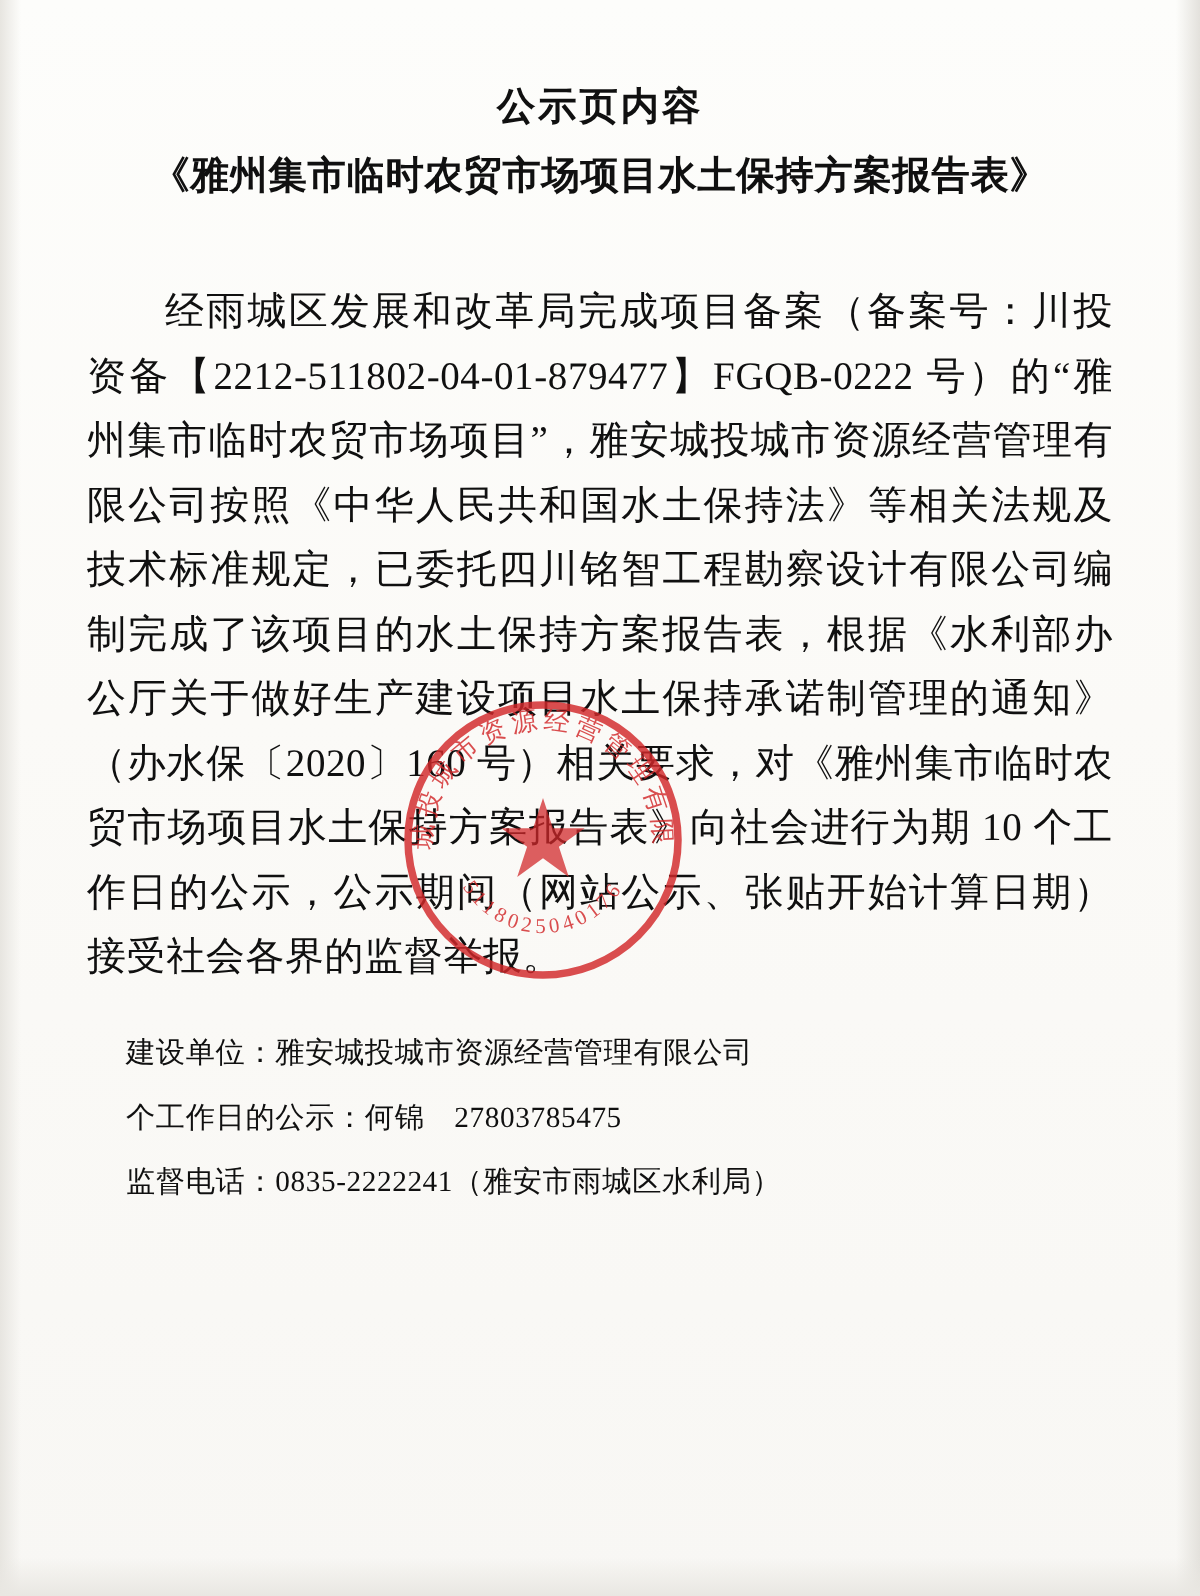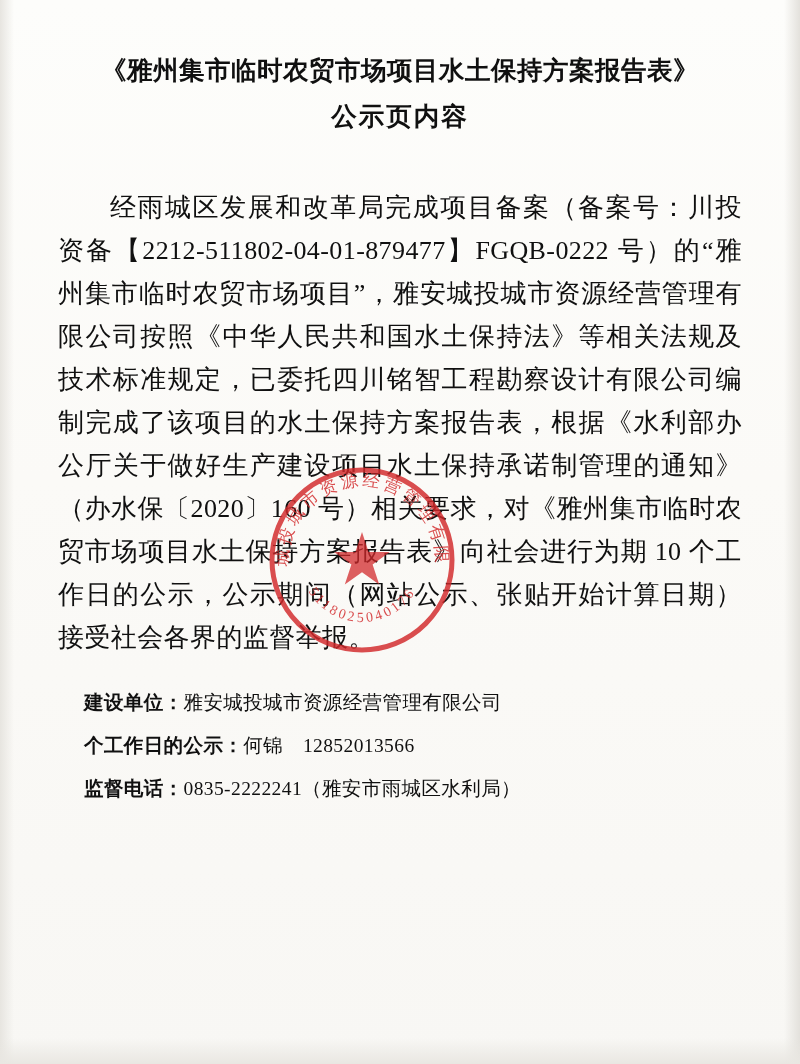--- a/index.html
+++ b/index.html
@@ -71,21 +71,21 @@
   .info-block {
     margin-top: 22px;
     padding-left: 26px;
   }
   .info-line {
     font-size: 19.5px;
     line-height: 43px;
     letter-spacing: 0.4px;
   }
   .info-line .label {
-    font-weight: bold;
+    font-weight: normal;
   }
 
   
   .seal {
     position: absolute;
     left: 262px;
     top: 460px;
     width: 200px;
     height: 200px;
     pointer-events: none;
@@ -95,34 +95,34 @@
 </style>
 </head>
 <body>
 
 <div class="page">
   <div class="edge-left"></div>
   <div class="edge-right"></div>
   <div class="edge-bottom"></div>
 
   <div class="title-block">
+    <div class="title-line second">公示页内容</div>
     <div class="title-line">《雅州集市临时农贸市场项目水土保持方案报告表》</div>
-    <div class="title-line second">公示页内容</div>
   </div>
 
   <div class="body-block">
     <div class="para">经雨城区发展和改革局完成项目备案（备案号：川投资备【2212-511802-04-01-879477】FGQB-0222 号）的“雅州集市临时农贸市场项目”，雅安城投城市资源经营管理有限公司按照《中华人民共和国水土保持法》等相关法规及技术标准规定，已委托四川铭智工程勘察设计有限公司编制完成了该项目的水土保持方案报告表，根据《水利部办公厅关于做好生产建设项目水土保持承诺制管理的通知》（办水保〔2020〕160 号）相关要求，对《雅州集市临时农贸市场项目水土保持方案报告表》向社会进行为期 10 个工作日的公示，公示期间（网站公示、张贴开始计算日期）接受社会各界的监督举报。</div>
   </div>
 
   <div class="info-block">
     <div class="info-line">
       <span class="label">建设单位：</span><span>雅安城投城市资源经营管理有限公司</span>
     </div>
     <div class="info-line">
-      <span class="label">个工作日的公示：</span><span>何锦　12852013566</span>
+      <span class="label">个工作日的公示：</span><span>何锦　27803785475</span>
     </div>
     <div class="info-line">
       <span class="label">监督电话：</span><span>0835-2222241（雅安市雨城区水利局）</span>
     </div>
   </div>
 
   <div class="seal">
     <svg width="200" height="200" viewBox="0 0 200 200" xmlns="http://www.w3.org/2000/svg">
       <defs>
         <path id="sealTopArc" d="M 26,100 A 74,74 0 0 1 174,100"></path>

